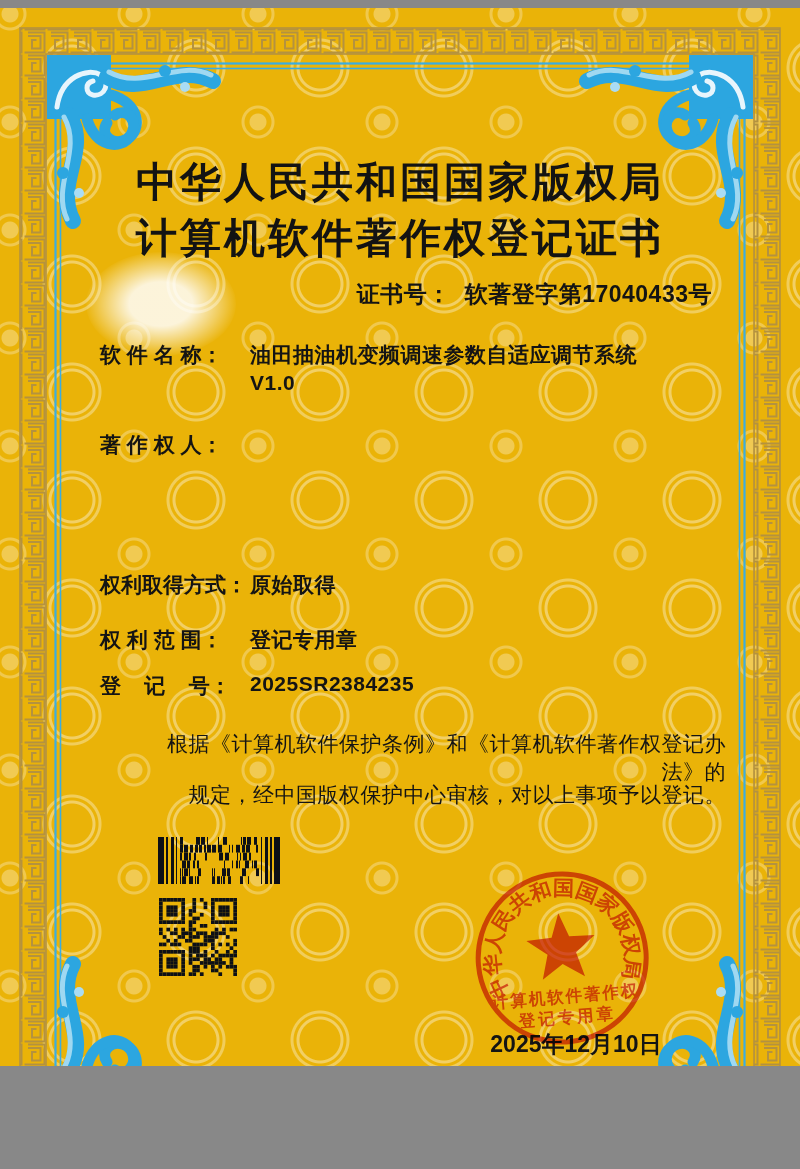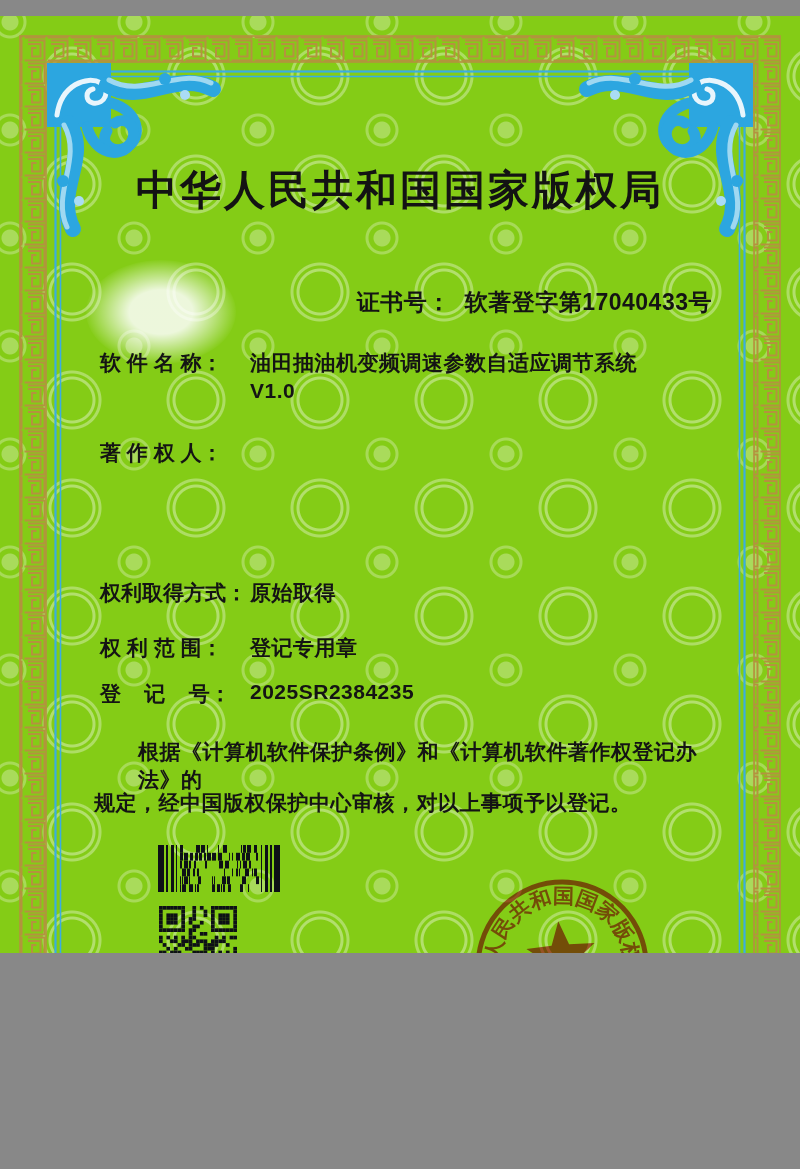--- a/index.html
+++ b/index.html
@@ -1,18 +1,18 @@
 <!DOCTYPE html>
 <html><head>
 <meta charset="utf-8">
 <style>
   html,body{margin:0;padding:0;background:#888;}
   #cert{
-    position:relative;width:800px;height:937px;margin:16px auto;
-    background:#84cc16;overflow:hidden;
+    position:relative;width:800px;height:1058px;margin:8px auto;
+    background:#eab308;overflow:hidden;
     font-family:"Liberation Sans",sans-serif;color:#141414;
   }
   
   .watermark{
     position:absolute;inset:0;z-index:0;opacity:.75;pointer-events:none;
     background-image:
       radial-gradient(circle at 50% 50%, transparent 20px, rgba(255,255,255,.50) 21px, rgba(255,255,255,.50) 23px, transparent 24px, transparent 26px, rgba(255,255,255,.45) 27px, rgba(255,255,255,.45) 29px, transparent 30px),
       radial-gradient(circle at 50% 50%, rgba(255,255,255,.40) 0 8px, transparent 9px, transparent 13px, rgba(255,255,255,.38) 14px, rgba(255,255,255,.38) 16px, transparent 17px);
     background-size:124px 108px,124px 108px;
     background-position:10px 6px,72px 60px;
@@ -27,21 +27,21 @@
   .t{position:absolute;white-space:pre;}
   .title{
     left:60px;right:60px;text-align:center;
     font-family:"Liberation Serif",serif;font-weight:900;
     font-size:41px;letter-spacing:3px;color:#131313;
   }
   .certline{right:88px;top:271px;font-size:23px;font-weight:bold;letter-spacing:.5px;}
   .certline .val{margin-left:14px;}
   .lbl{left:100px;font-size:21px;font-weight:bold;}
   .val2{left:250px;font-size:21px;font-weight:bold;letter-spacing:.5px;text-align:right;}
-  .stmt{position:absolute;left:94px;right:84px;font-size:21px;font-weight:bold;letter-spacing:.5px;}
+  .stmt{position:absolute;left:94px;right:74px;font-size:21px;font-weight:normal;letter-spacing:.5px;text-align:right;}
   .date{left:468px;top:1021px;width:216px;text-align:center;font-size:23px;font-weight:bold;z-index:3;}
   .code{position:absolute;z-index:3;}
   .seal{
     position:absolute;left:471px;top:857px;width:182px;height:182px;z-index:4;
     transform:rotate(-5deg);opacity:.9;mix-blend-mode:multiply;pointer-events:none;
   }
 </style>
 </head>
 <body>
 
@@ -80,20 +80,21 @@
 
     <use href="#corner" transform="translate(47,47)"></use>
     <use href="#corner" transform="translate(753,47) scale(-1,1)"></use>
     <use href="#corner" transform="translate(47,1122) scale(1,-1)"></use>
     <use href="#corner" transform="translate(753,1122) scale(-1,-1)"></use>
   </svg>
 
   <div class="content">
 
     <div class="t title" style="top:147px">中华人民共和国国家版权局</div>
+    <div class="t title" style="top:203px">计算机软件著作权登记证书</div>
 
     <div class="t certline"><span>证书号：</span><span class="val">软著登字第17040433号</span></div>
 
     <div class="t lbl" style="top:333px">软 件 名 称：</div>
     <div class="t val2" style="top:333px">油田抽油机变频调速参数自适应调节系统</div>
     <div class="t val2" style="top:363px">V1.0</div>
 
     <div class="t lbl" style="top:423px">著 作 权 人：</div>
 
     <div class="t lbl" style="top:563px">权利取得方式：</div>

